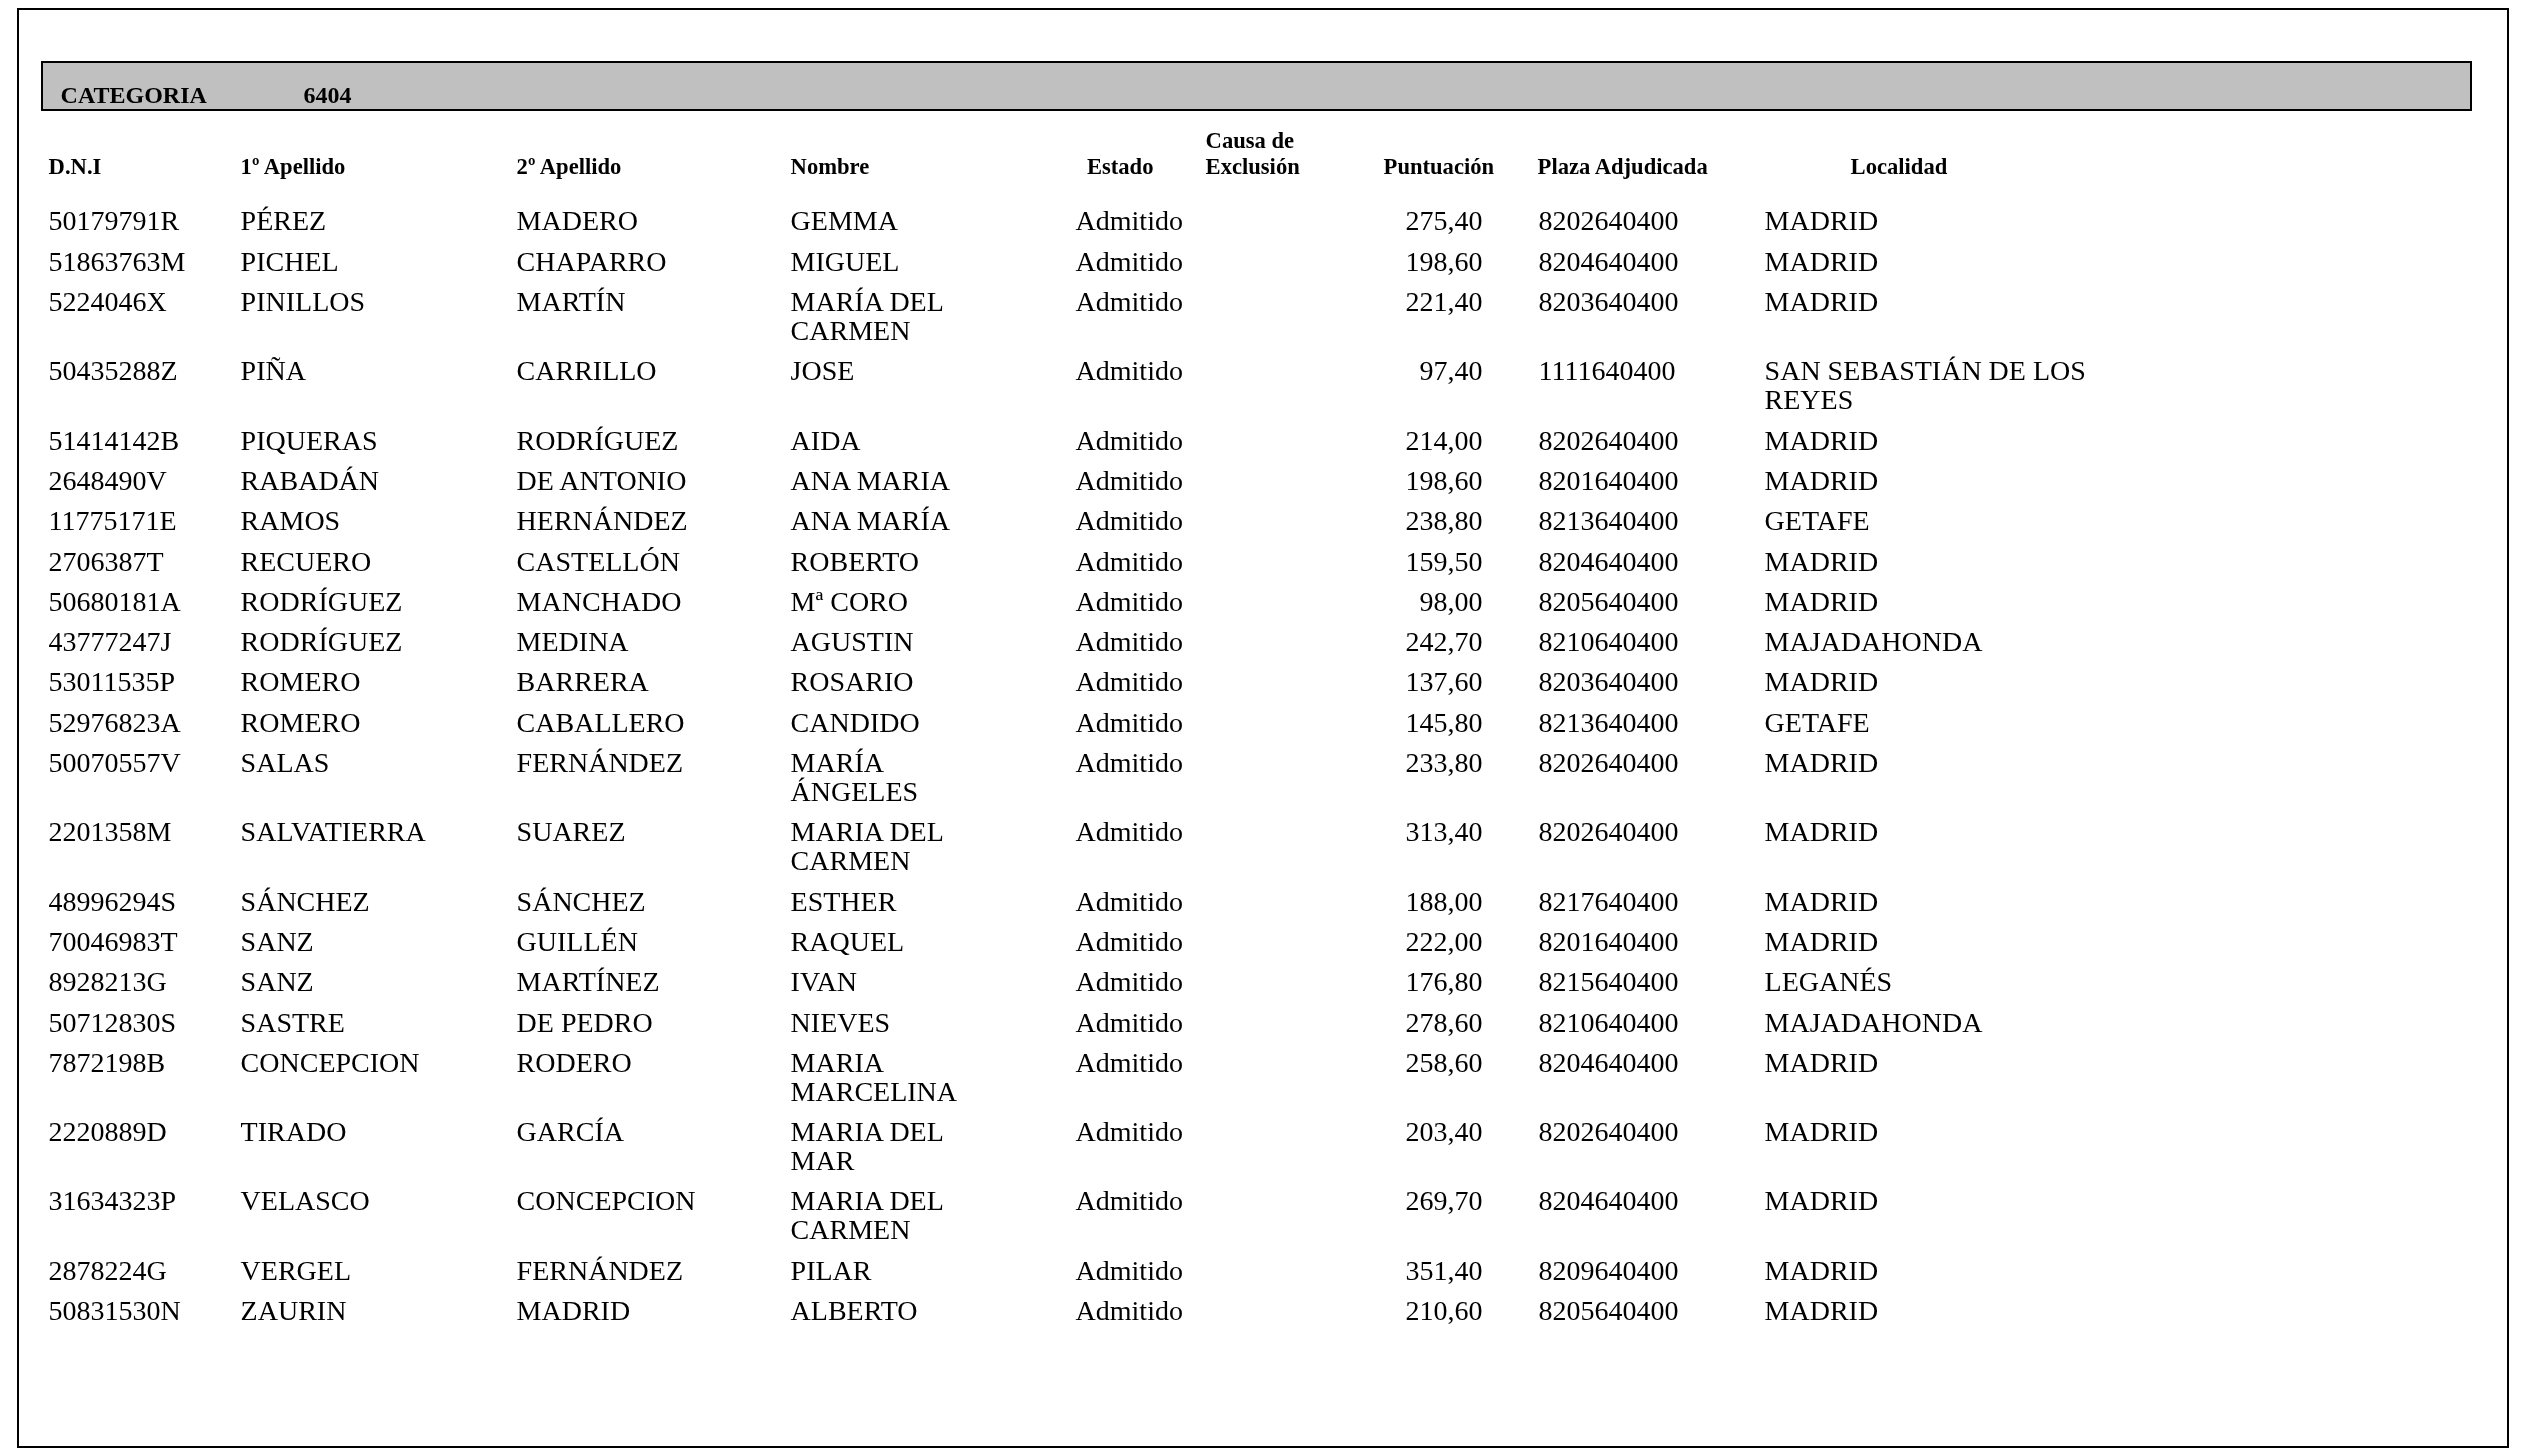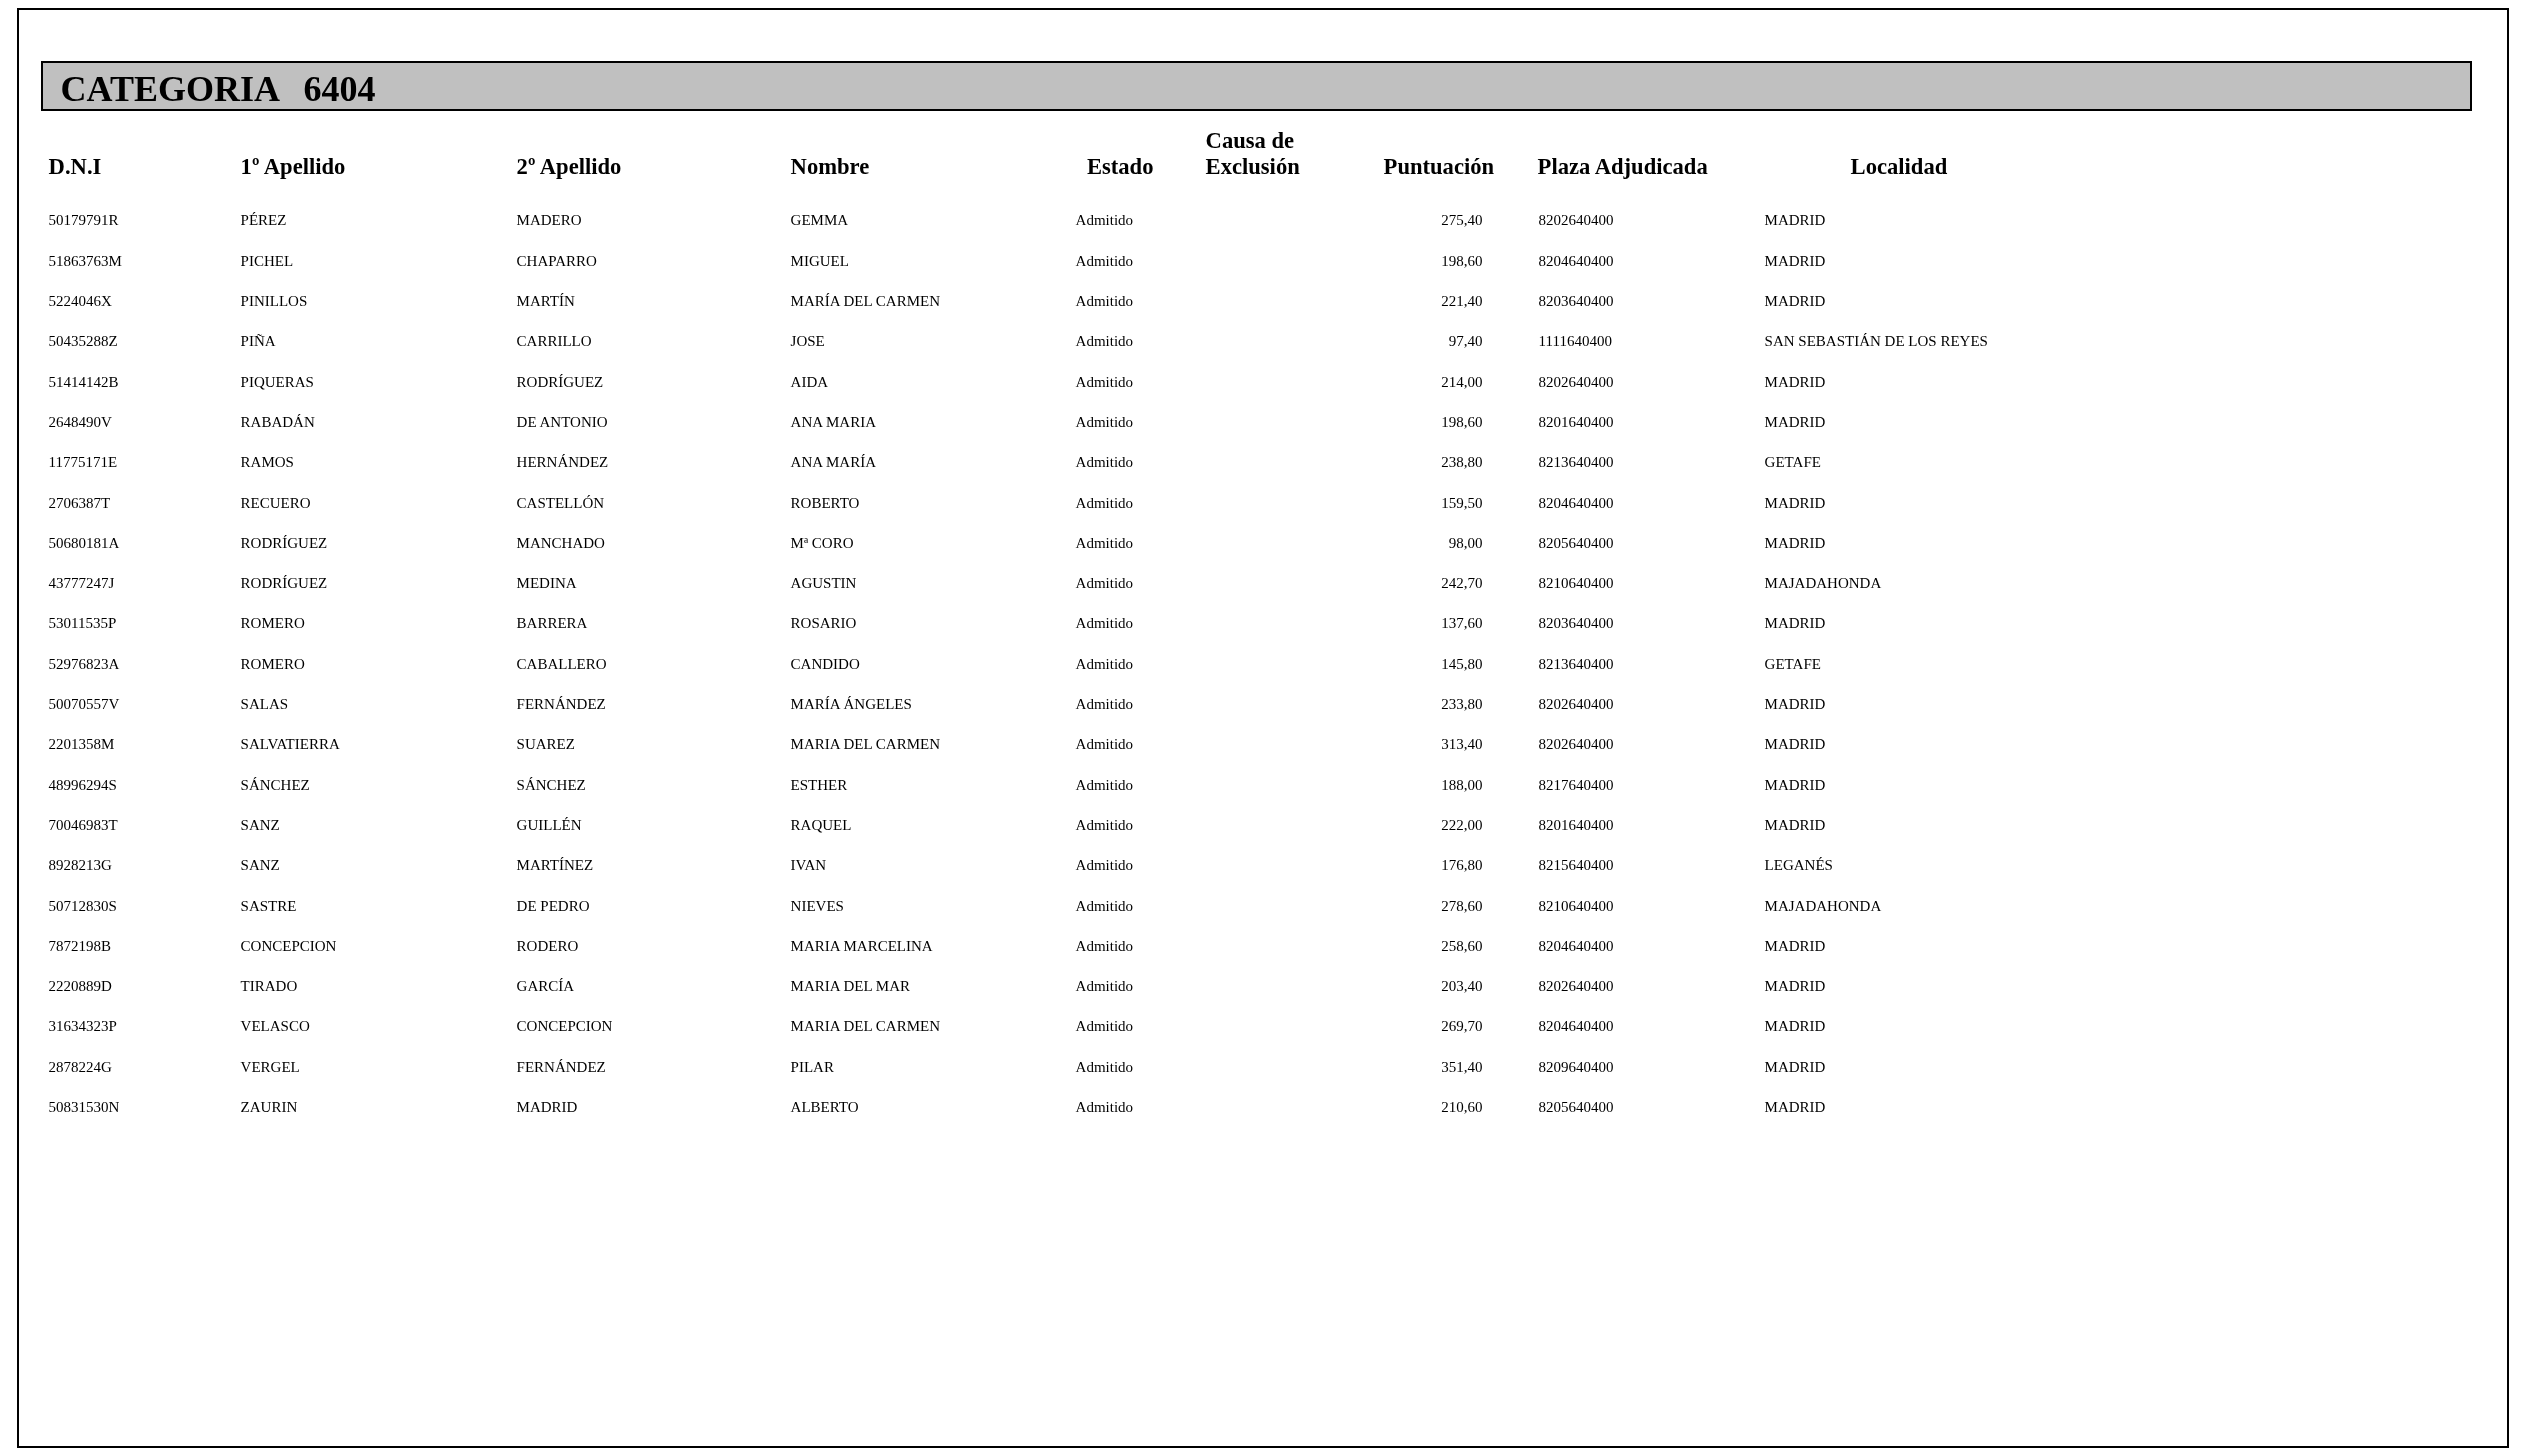--- a/index.html
+++ b/index.html
@@ -26,23 +26,23 @@
     position: absolute;
     left: 22px;              
     top: 51px;               
     width: 2431px;
     height: 50px;
     border: 2.3px solid #000000;
     box-sizing: border-box;
   }
   .header-bar span {
     position: absolute;
-    top: 4px;
+    top: 10px;
     line-height: 45px;
-    font-size: 36px;
+    font-size: 24px;
     font-weight: bold;
     white-space: nowrap;
   }
   .t-label { left: 18px; }
   .t-code  { left: 261px; }
   .t-name  { left: 409px; }
 
   .listing {
     position: absolute;
     left: 30px;              
@@ -53,21 +53,21 @@
     display: flex;
     align-items: flex-end;
     font-weight: bold;
     font-size: 22.6px;
     line-height: 25.6px;
     margin-bottom: 27px;
   }
   .row {
     display: flex;
     align-items: flex-start;
-    font-size: 15px;
+    font-size: 28px;
     line-height: 29px;
     margin-bottom: 11.3px;
   }
   .cell { box-sizing: border-box; flex: 0 0 auto; }
   .c-dni { width: 176px; }
   .c-ap1 { width: 276px; margin-left: 16px; }
   .c-ap2 { width: 274px; }
   .c-nom { width: 285px; padding-right: 85px; }
   .c-est { width: 130px; }
   .c-cau { width: 178px; }

